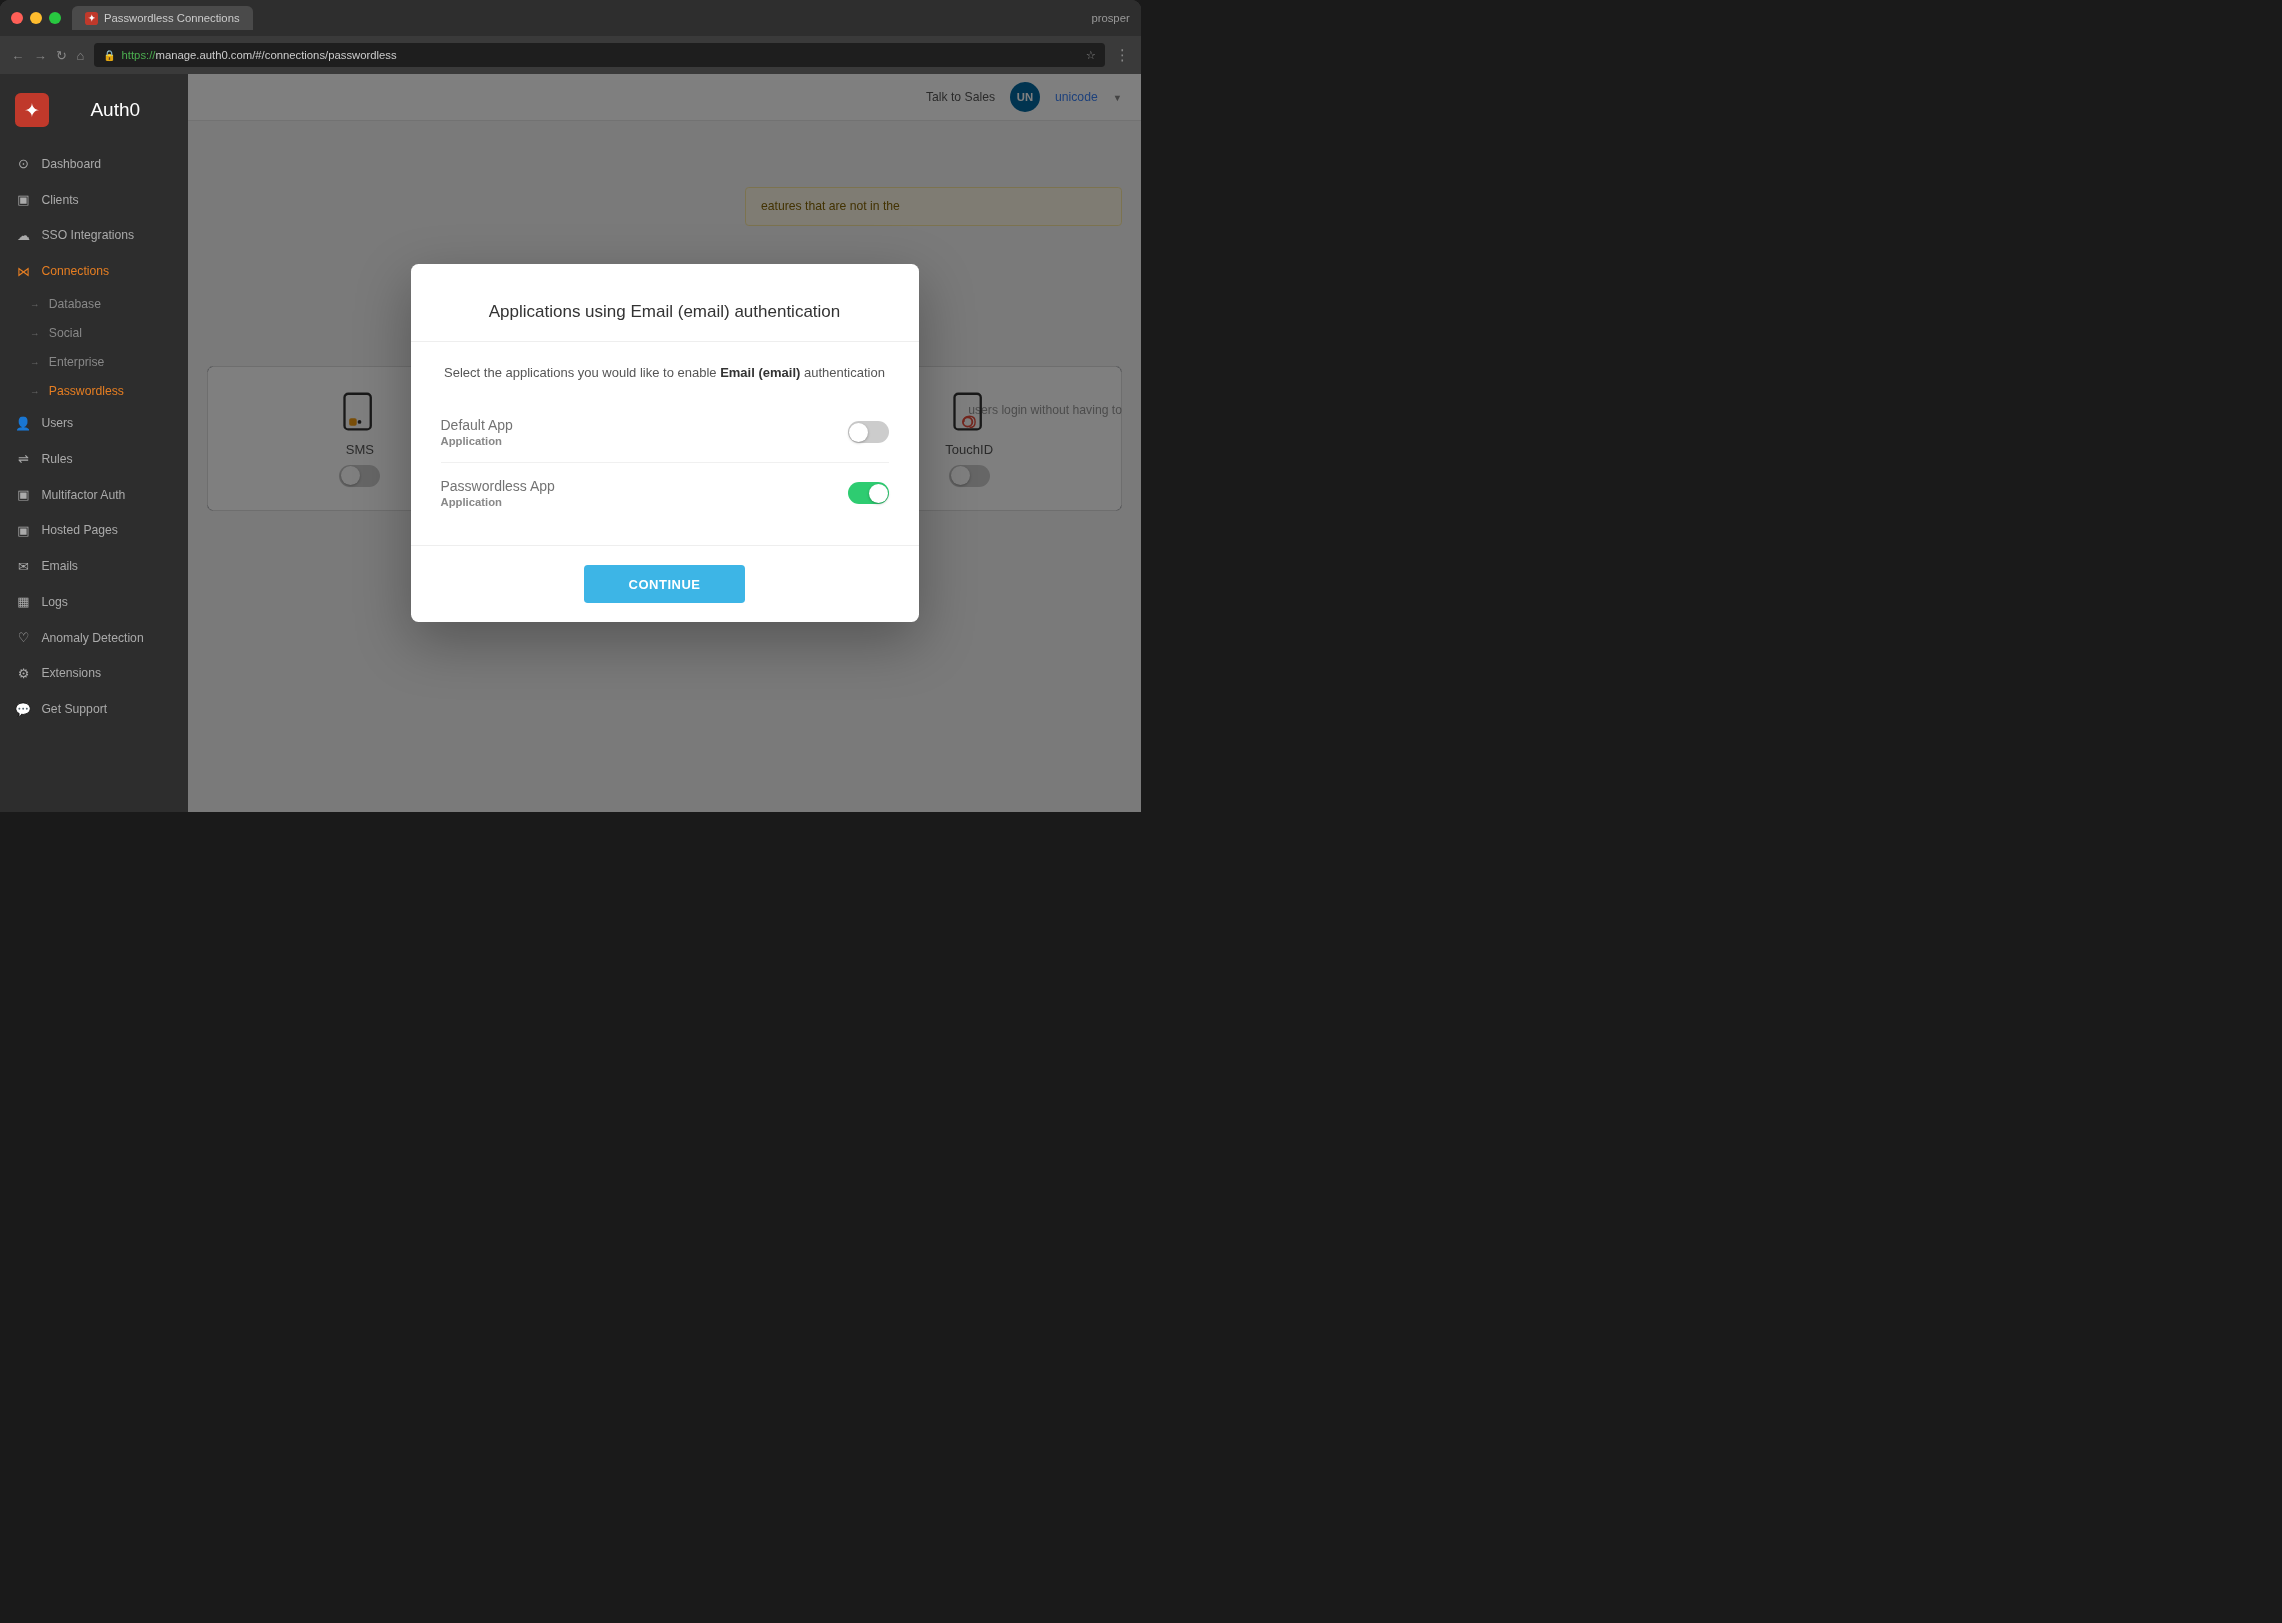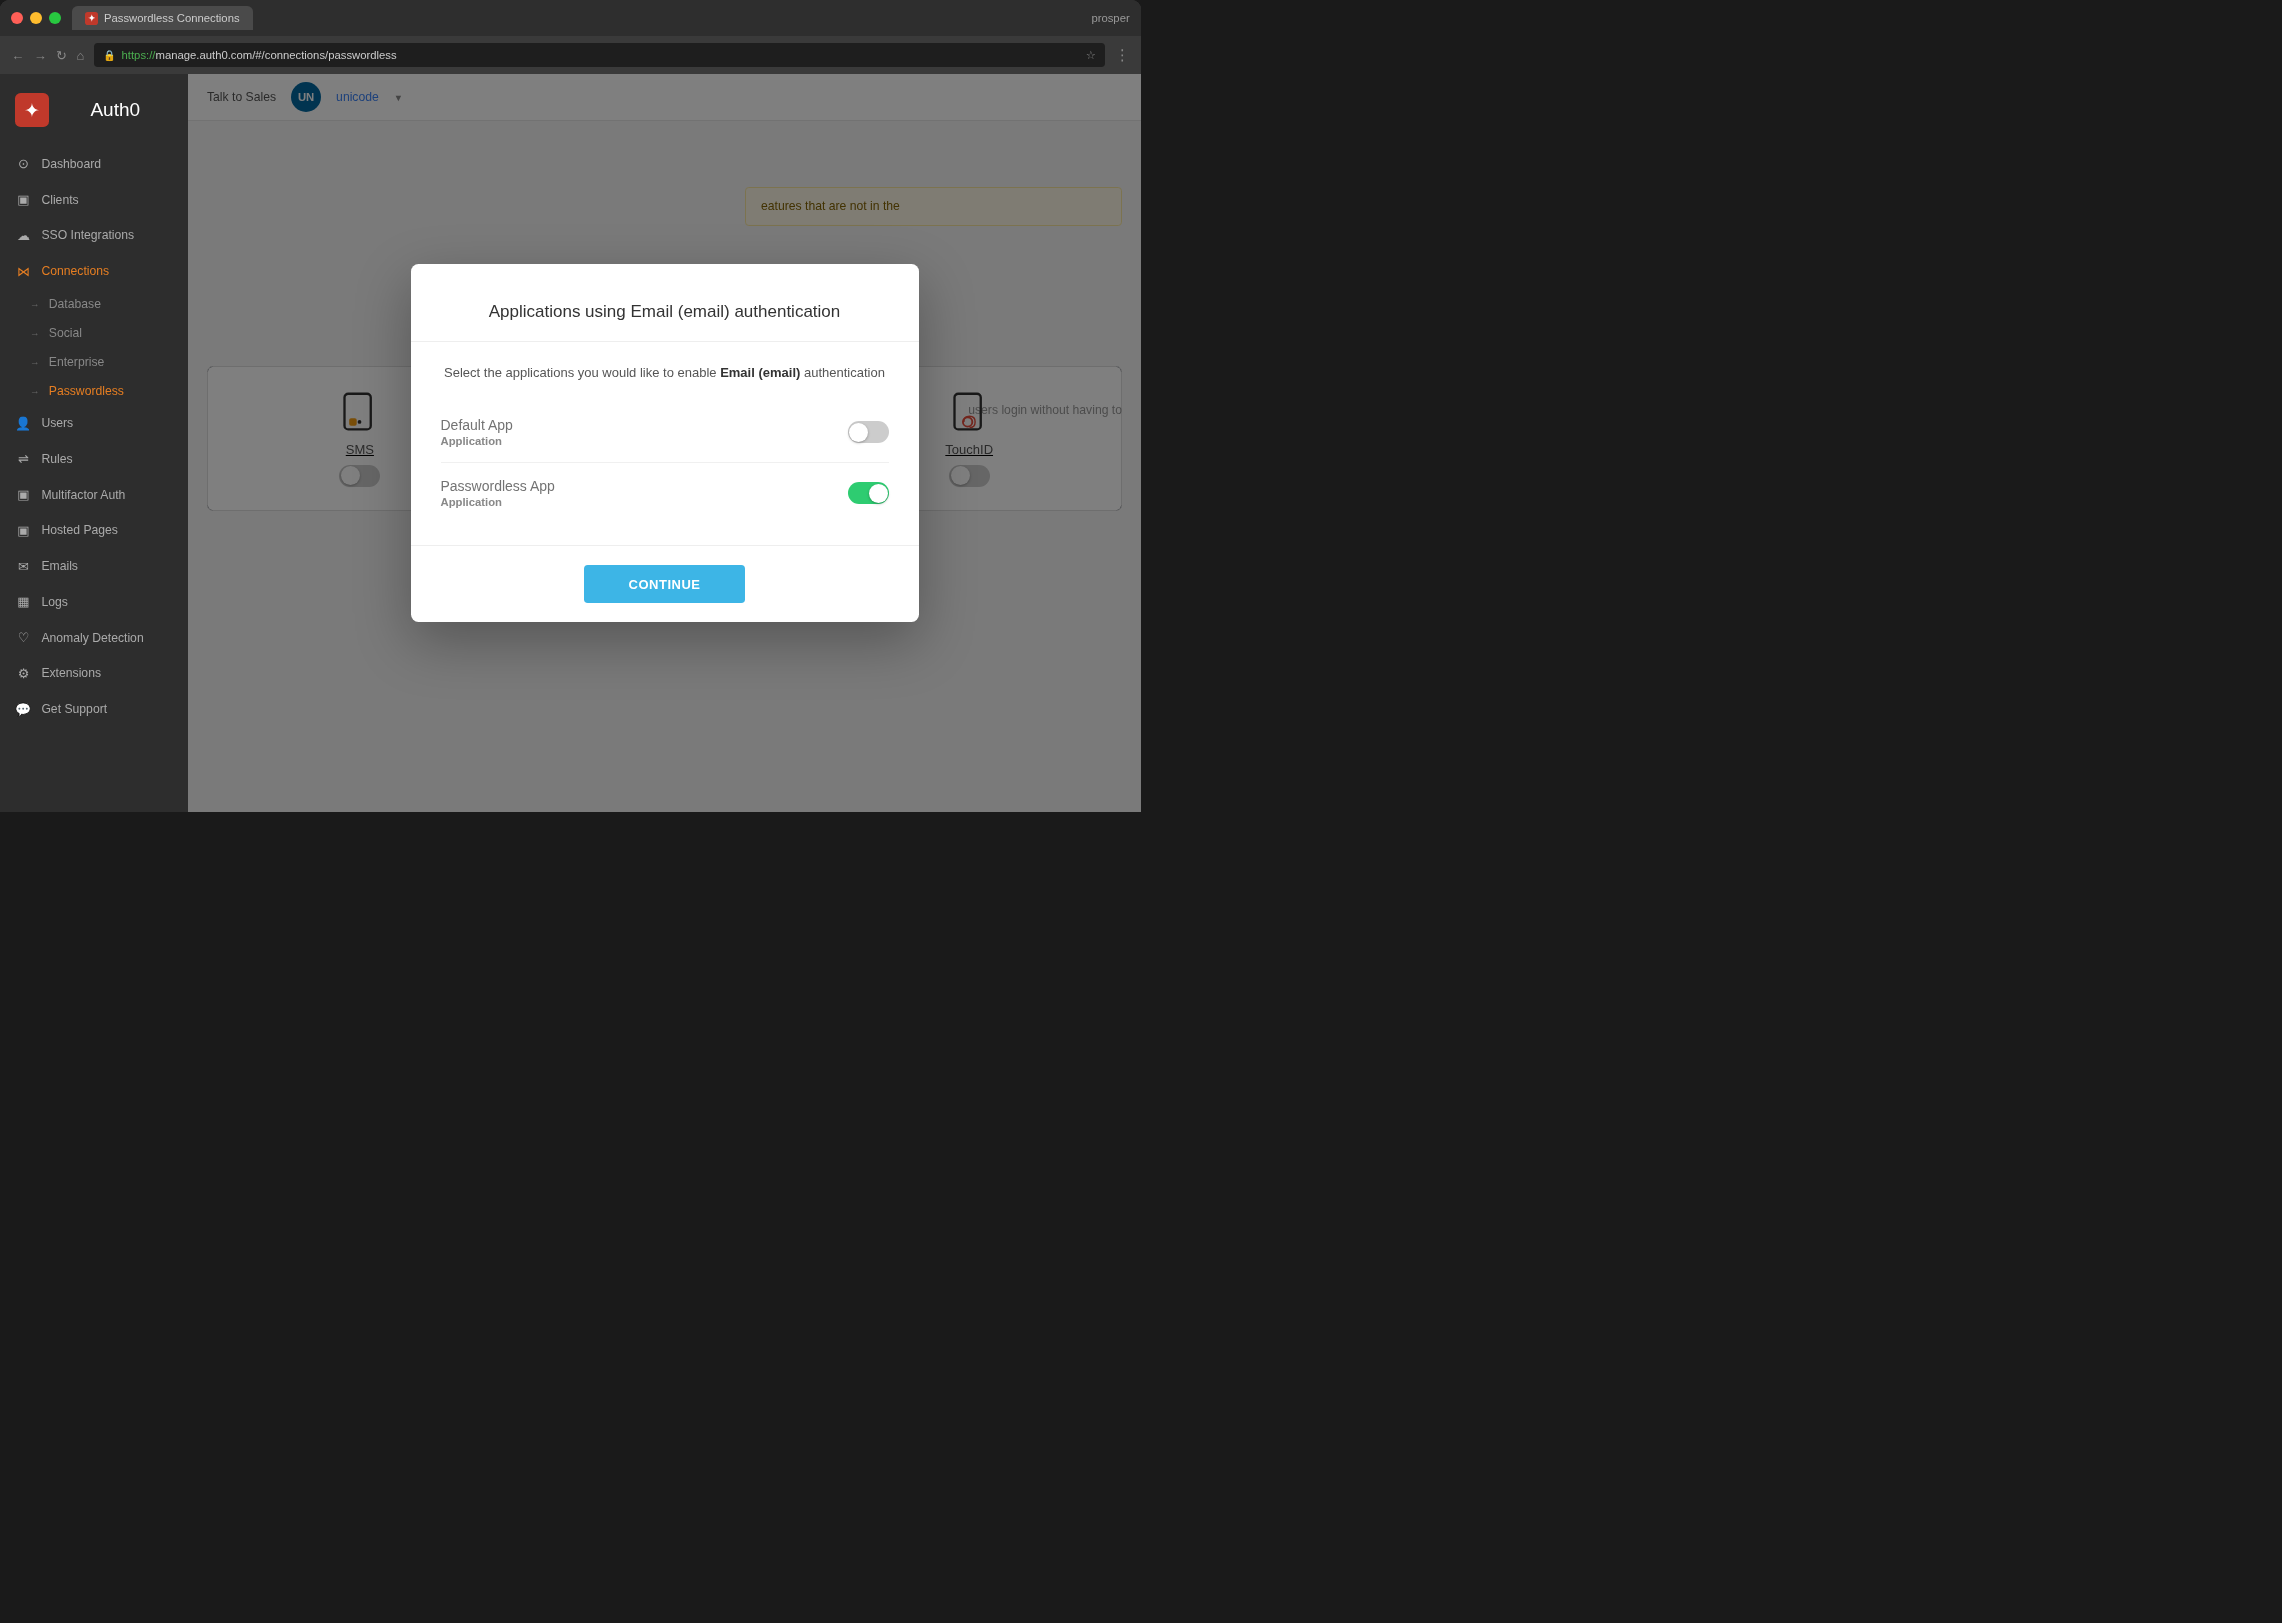--- a/index.html
+++ b/index.html
@@ -181,21 +181,21 @@
       position: relative;
       overflow: hidden;
     }
 
     
     .topbar {
       background: #fff;
       height: 47px;
       display: flex;
       align-items: center;
-      justify-content: flex-start;
+      justify-content: flex-end;
       padding: 0 19px;
       gap: 15px;
       border-bottom: 0.9px solid #e5e5e5;
     }
     .talk-sales {
       font-size: 12.2px;
       color: #555;
       cursor: pointer;
     }
     .user-avatar {
@@ -239,21 +239,20 @@
 
     
     .connections-row {
       display: flex;
       gap: 0;
       margin-top: 226px;
       background: #0f172a;
       border: 0.9px solid #ddd;
       border-radius: 5.6px;
       overflow: hidden;
-      text-decoration: underline;
     }
     .conn-card {
       flex: 1;
       background: white;
       padding: 22.6px;
       display: flex;
       flex-direction: column;
       align-items: center;
       gap: 7.5px;
       border-right: 0.9px solid #e0e0e0;

